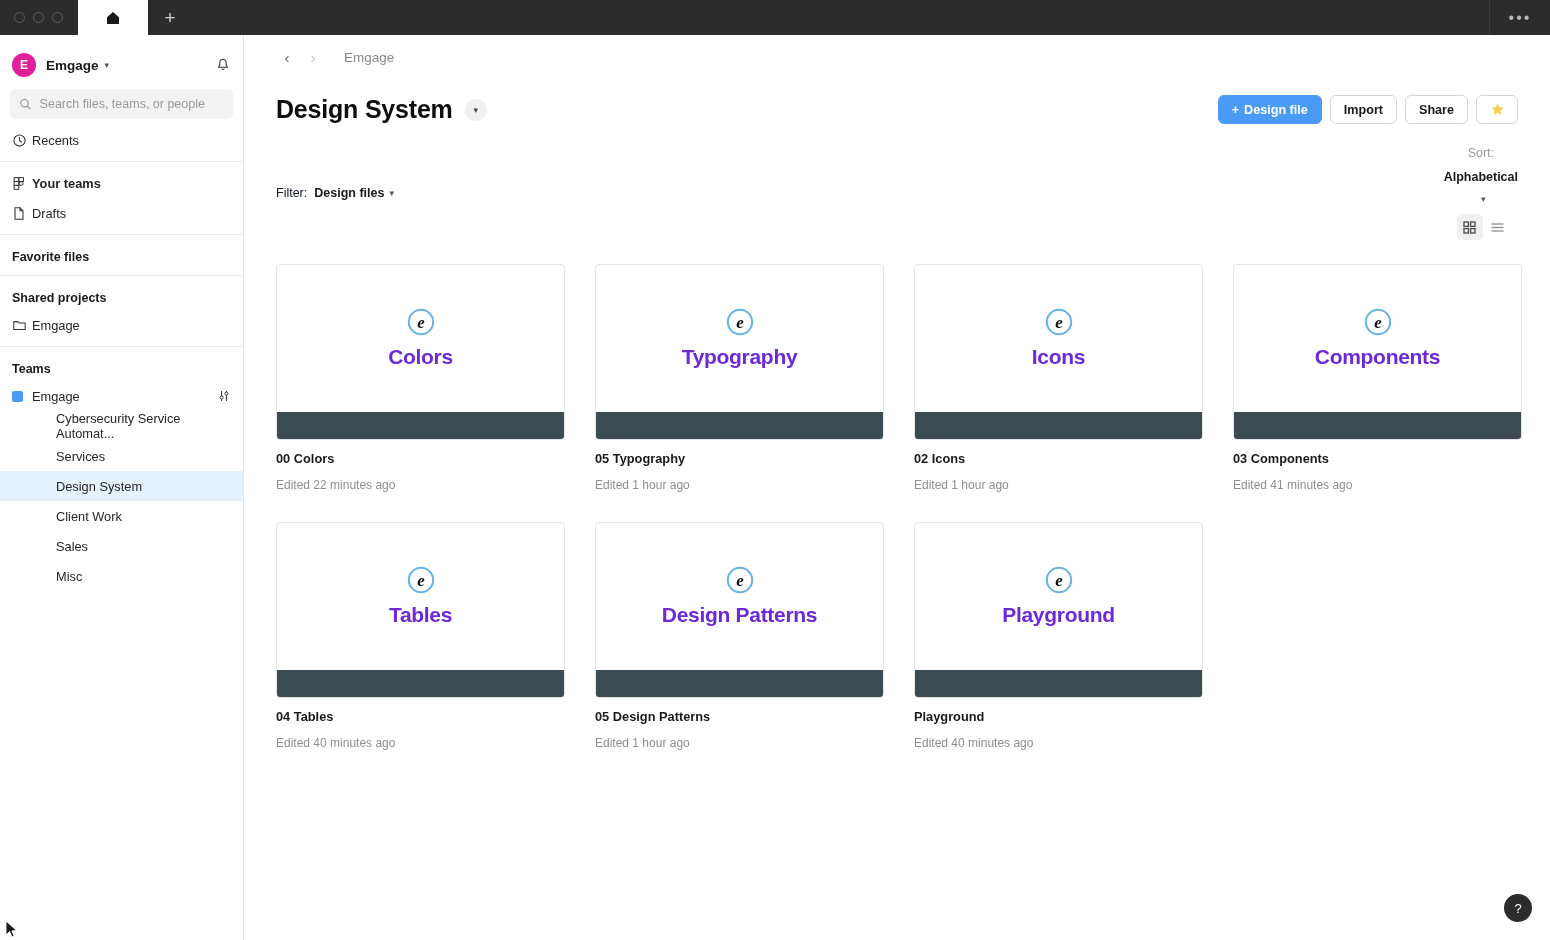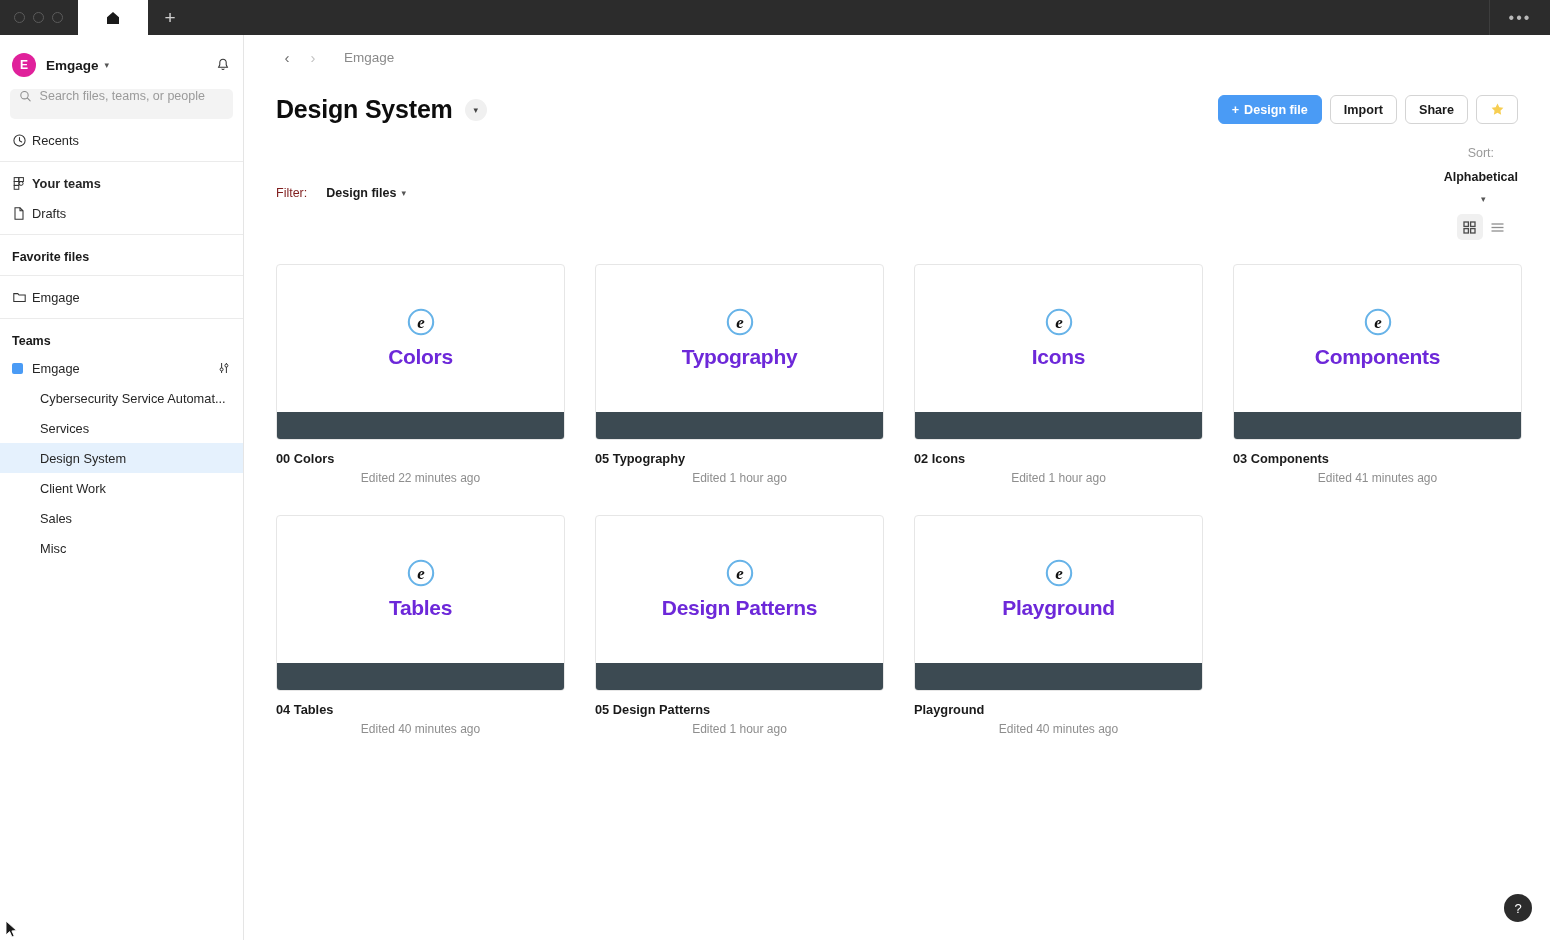--- a/index.html
+++ b/index.html
@@ -75,21 +75,21 @@
     background: #e0219b;
     color: #fff; font-size: 12px; font-weight: 700;
     display: flex; align-items: center; justify-content: center;
     margin-right: 10px;
   }
   .sb-accname { font-size: 13.5px; font-weight: 700; color: #1a1a1a; }
   .sb-caret { margin-left: 6px; color: #555; font-size: 9px; }
   .sb-bell { margin-left: auto; color: #333; display:flex; align-items:center; }
 
   .sb-search {
-    display: flex; align-items: flex-start;
+    display: flex; align-items: center;
     height: 30px; margin: 4px 0 6px 0;
     background: #f3f3f3; border-radius: 5px;
     padding: 0 9px; gap: 8px;
   }
   .sb-search input {
     border: none; background: transparent; outline: none;
     font-family: "Liberation Sans", sans-serif;
     font-size: 12.5px; color: #333; width: 100%;
   }
   .sb-search input::placeholder { color: #9a9a9a; }
@@ -101,21 +101,21 @@
     cursor: default;
   }
   .sb-row .ic { width: 20px; display:flex; align-items:center; color:#333; }
   .sb-row.sel { background: #e5f1fd; }
   .sb-row.bold { font-weight: 700; }
   .sb-sep { height: 1px; background: #ebebeb; margin: 6px 0; }
   .sb-section {
     font-size: 12.5px; font-weight: 700; color: #1a1a1a;
     padding: 9px 12px 5px 12px;
   }
-  .sb-sub { padding-left: 40px; }
+  .sb-sub { padding-left: 56px; }
   .sb-swatch {
     width: 11px; height: 11px; border-radius: 2px; background: #4a9bf5;
   }
   .sb-settings { margin-left: auto; color: #333; display:flex; }
   .sb-bottom {
     margin-top: auto;
     padding-bottom: 10px;
   }
 
   
@@ -165,21 +165,21 @@
     background: #4a9bf5; border-color: #4a9bf5; color: #fff;
     gap: 5px;
   }
   .btn.star { width: 42px; padding: 0; color: #f7ce52; font-size: 15px; }
 
   .filter-bar {
     display: flex; align-items: center;
     padding: 22px 32px 0 32px;
     font-size: 12.5px;
   }
-  .filter-label { color: #7f1d1d; margin-right: 19px; }
+  .filter-label { color: #0f172a; margin-right: 7px; }
   .filter-val { color: #1a1a1a; font-weight: 700; }
   .mini-caret { margin-left: 5px; color: #555; font-size: 9px; }
   .sort-wrap { margin-left: auto; display: flex; align-items: center; gap: 10px; flex-direction: column; }
   .sort-label { color: #9a9a9a; }
   .sort-val { color: #1a1a1a; font-weight: 700; }
   .viewtoggle { display: flex; align-items: center; gap: 2px; margin-left: 6px; }
   .vt-btn {
     width: 26px; height: 26px; border-radius: 5px;
     display: flex; align-items: center; justify-content: center;
   }
@@ -214,22 +214,22 @@
     font-size: 21px; font-weight: 700; color: #6d28d9;
     letter-spacing: -0.3px;
     font-family: "Liberation Sans", sans-serif;
   }
   .thumb-band { height: 27px; background: #3c4a52; width: 100%; }
   .card-name {
     margin-top: 11px;
     font-size: 12.8px; font-weight: 700; color: #1a1a1a;
   }
   .card-meta {
-    margin-top: 5px;
-    font-size: 12px; color: #8e8e8e; text-align: center;
+    margin-top: 12px;
+    font-size: 12px; color: #8e8e8e;
   }
 
   
   .help-btn {
     position: absolute; right: 18px; bottom: 18px;
     width: 28px; height: 28px; border-radius: 50%;
     background: #2c2c2c; color: #fff;
     display: flex; align-items: center; justify-content: center;
     font-size: 13px; cursor: pointer;
   }
@@ -317,20 +317,21 @@
     </span>
     <span>Drafts</span>
   </div>
 
   <div class="sb-sep"></div>
 
   <div class="sb-section">Favorite files</div>
 
   <div class="sb-sep"></div>
 
+  <div class="sb-section">Shared projects</div>
   <div class="sb-row">
     <span class="ic">
       <svg width="15" height="14" viewBox="0 0 15 14">
         <path d="M1.8 3.6h4l1.2 1.4h6.2v6.4H1.8z" fill="none" stroke="#333" stroke-width="1.05"></path>
       </svg>
     </span>
     <span>Emgage</span>
   </div>
 
   <div class="sb-sep"></div>

